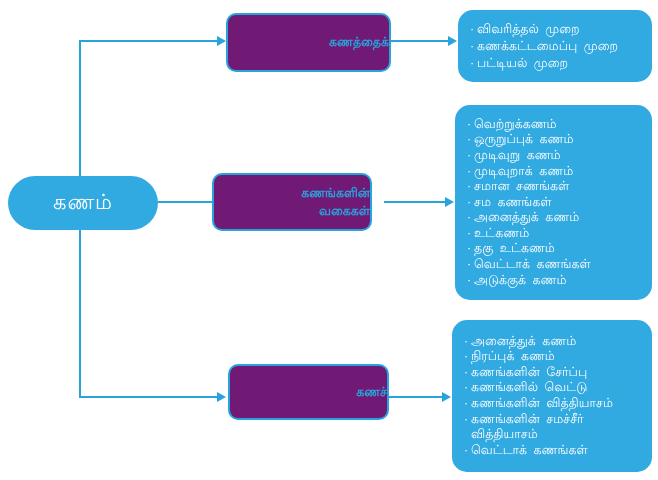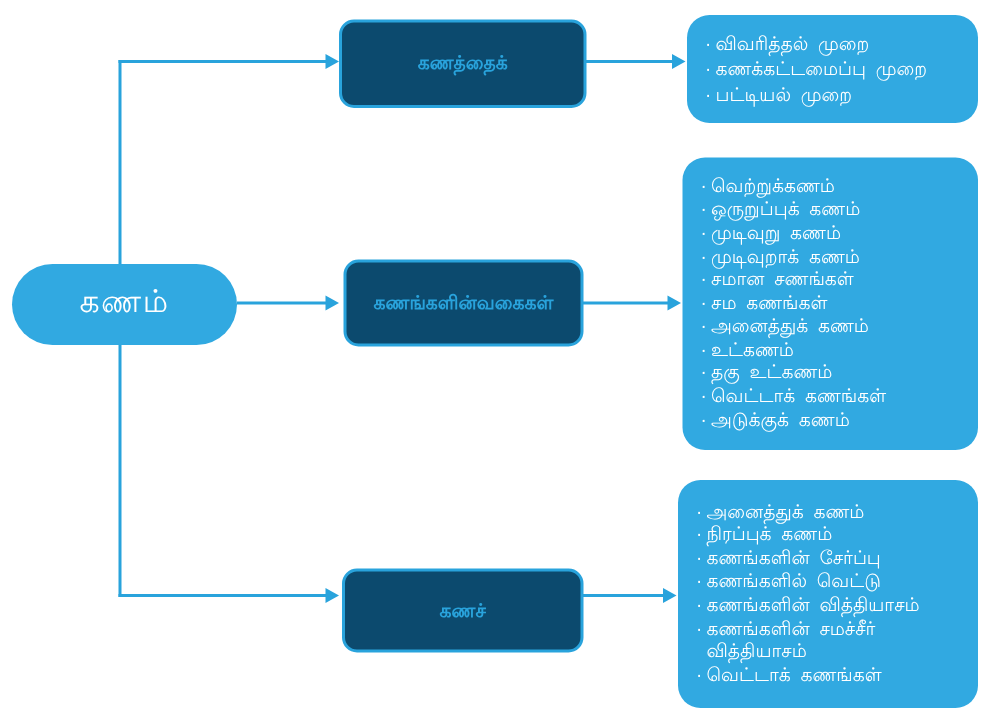--- a/index.html
+++ b/index.html
@@ -11,29 +11,29 @@
   .stage{position:absolute;inset:0;width:658px;height:480px;}
 
   
   .root-node{
     position:absolute;left:8px;top:176px;width:150px;height:54px;
     background:var(--fill);border-radius:27px;
     display:flex;align-items:center;justify-content:center;
     color:#fff;font-size:21px;letter-spacing:1px;
   }
   .outline-node{
-    position:absolute;background:#0c4a6e;
+    position:absolute;background:#701a75;
     border:2.5px solid var(--accent);border-radius:10px;
-    display:flex;flex-direction:row;align-items:center;justify-content:center;
+    display:flex;flex-direction:column;align-items:flex-end;justify-content:center;
     color:var(--accent);font-weight:bold;font-size:12.5px;line-height:1.45;
     text-align:center;word-spacing:3px;
   }
   .node-a{left:226px;top:13px;width:161px;height:55px;}
-  .node-b{left:229px;top:173px;width:156px;height:54px;}
-  .node-c{left:228px;top:379px;width:157px;height:52px;}
+  .node-b{left:212px;top:173px;width:156px;height:54px;}
+  .node-c{left:228px;top:364px;width:157px;height:52px;}
 
   .list-box{
     position:absolute;background:var(--fill);border-radius:15px;
     color:#fff;display:flex;flex-direction:column;justify-content:center;
     padding:6px 6px 6px 12px;box-sizing:border-box;
     font-size:12.5px;line-height:15.6px;word-spacing:3px;
   }
   .box-1{left:458px;top:10px;width:194px;height:72px;line-height:17px;}
   .box-2{left:455px;top:105px;width:197px;height:195px;}
   .box-3{left:452px;top:320px;width:200px;height:152px;}

